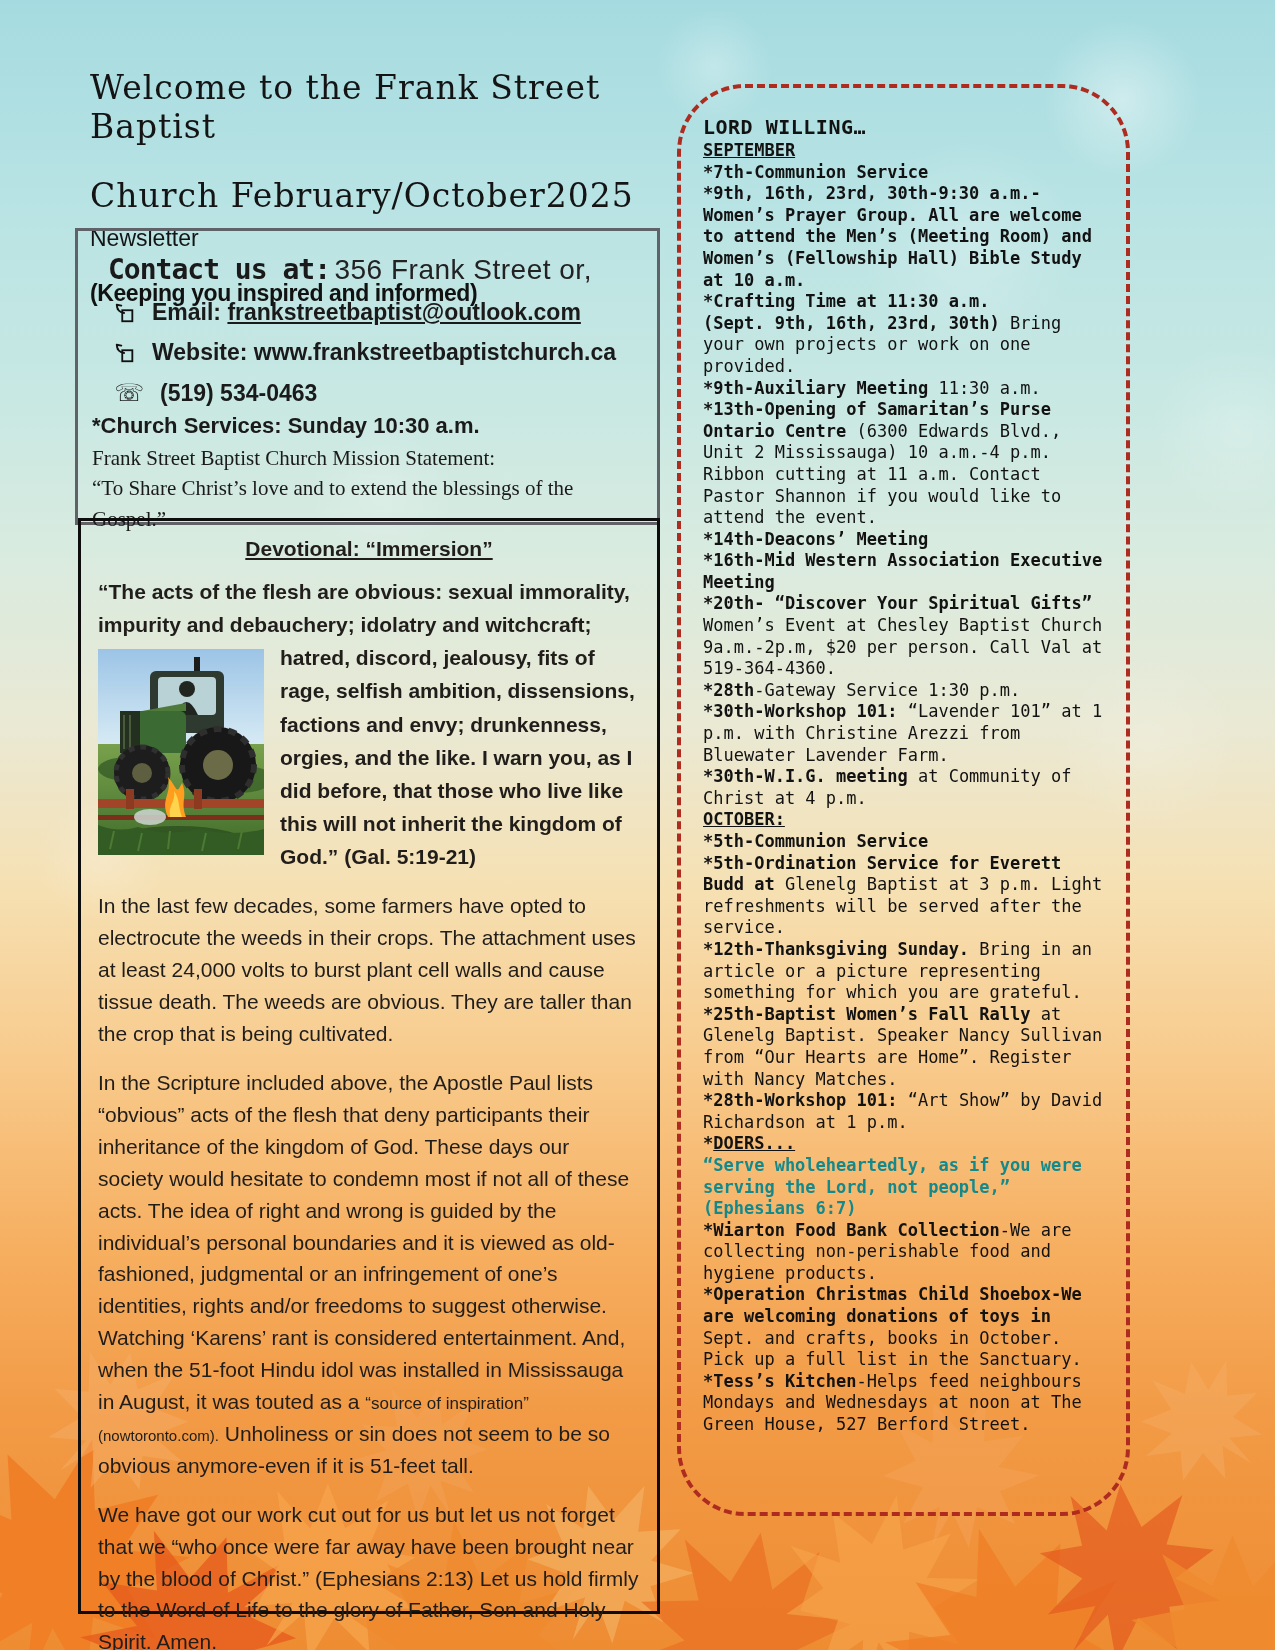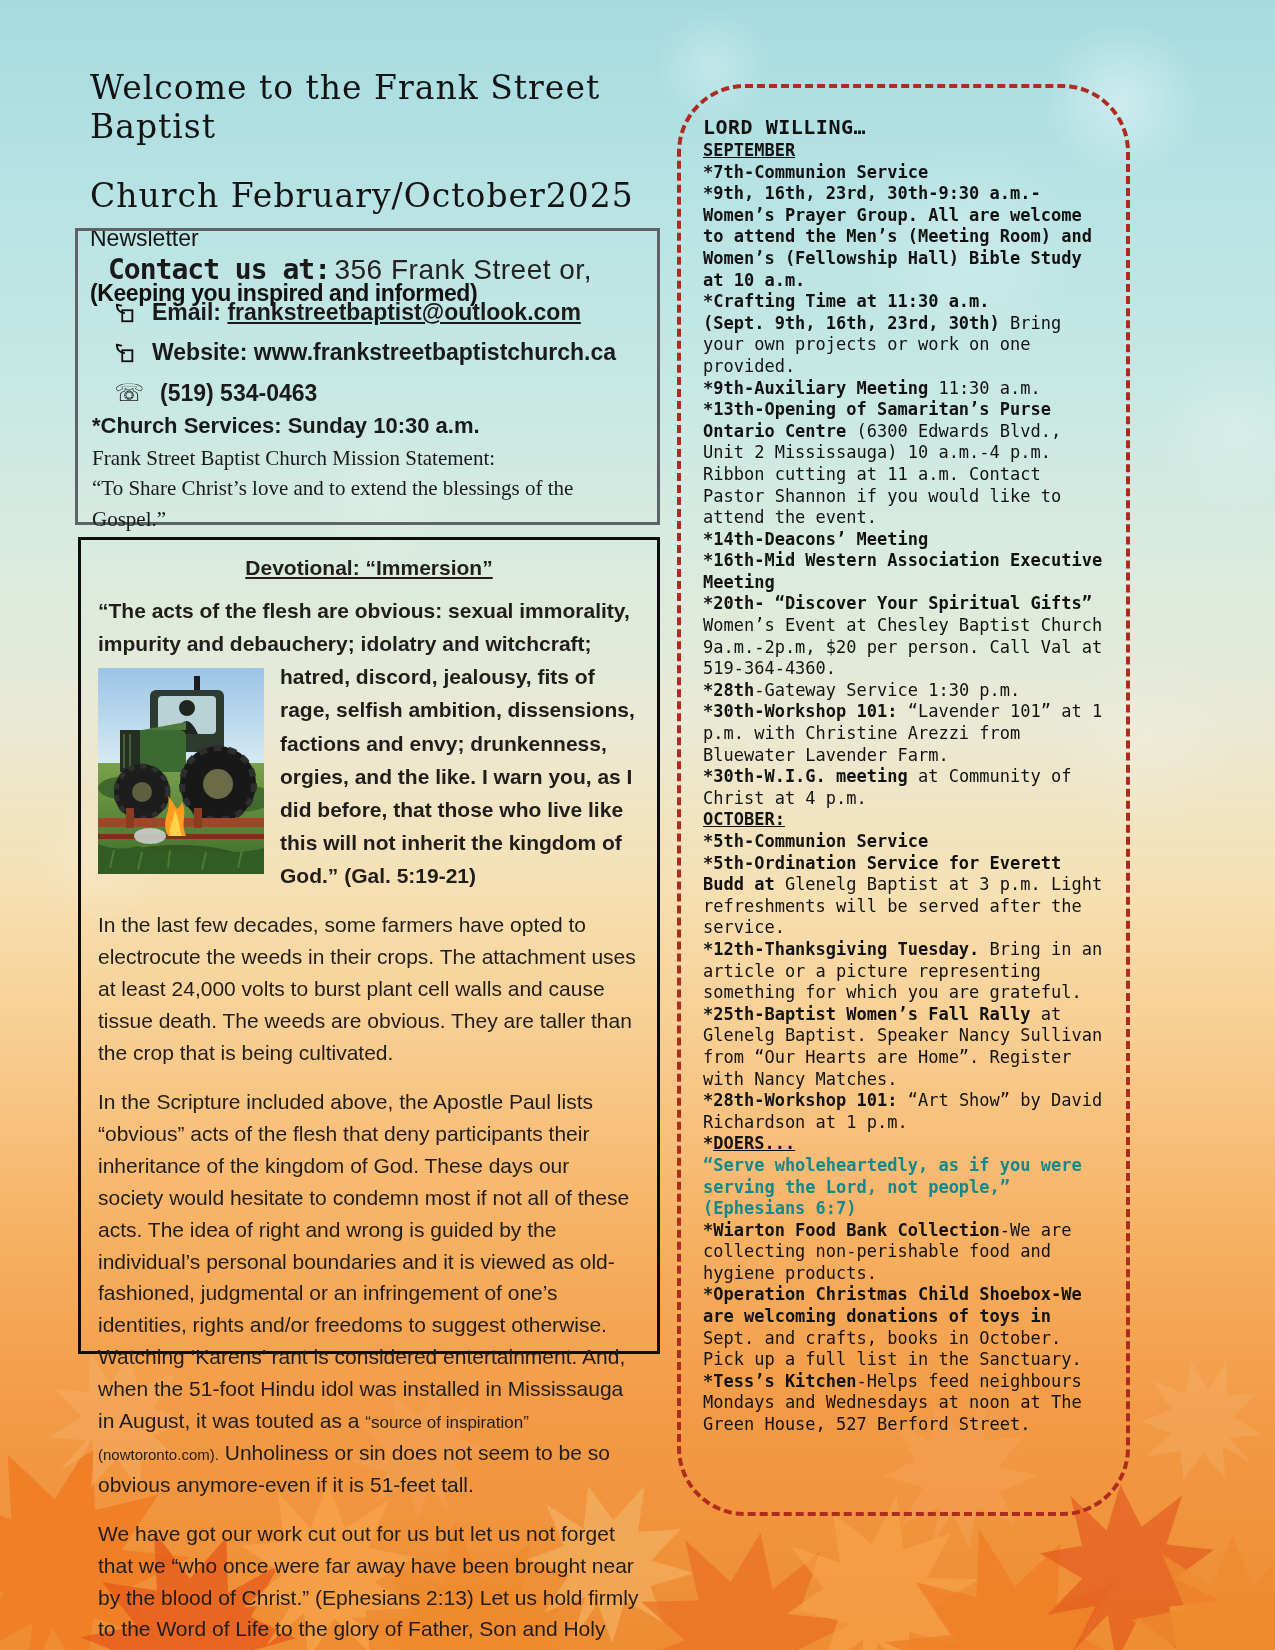--- a/index.html
+++ b/index.html
@@ -44,21 +44,21 @@
   .contact-addr{font-size:28px;font-weight:400;letter-spacing:0.5px;color:#222;}
   .c-row{display:flex;align-items:center;gap:16px;margin:13px 0 0 22px;font-size:23px;font-weight:bold;text-align:right;}
   .c-row .lnk{text-decoration:underline;}
   .hand-ic{width:22px;height:22px;flex:0 0 auto;}
   .phone-glyph{font-family:"DejaVu Sans",sans-serif;font-size:24px;font-weight:normal;}
   .services{margin:6px 0 0 0;font-size:22px;font-weight:bold;}
   .mission-label,.mission-text{font-family:"Liberation Serif",serif;font-weight:normal;font-size:21px;line-height:1.45;}
   .mission-label{margin-top:4px;}
   
   .devo-box{
-    position:absolute;left:78px;top:537px;width:582px;height:817px;z-index:2;
+    position:absolute;left:78px;top:518px;width:582px;height:1096px;z-index:2;
     border:3px solid #0d0d0d;box-sizing:border-box;padding:8px 17px 10px 17px;
     font-size:21px;line-height:1.52;color:#201d1a;
   }
   .devo-head{text-align:center;font-weight:bold;font-size:21px;margin:4px 0 10px 0;}
   .devo-head span{text-decoration:underline;}
   .devo-box p{margin:0 0 17px 0;}
   .scripture{font-weight:bold;line-height:1.58;}
   .tractor{float:left;width:166px;height:206px;margin:8px 16px 4px 0;}
   .small1{font-size:17px;}
   .small2{font-size:15px;}
@@ -225,21 +225,21 @@
   <p><span class="b">*14th-Deacons’ Meeting</span><span></span></p>
   <p><span class="b">*16th-Mid Western Association Executive Meeting</span><span></span></p>
   <p><span class="b">*20th- “Discover Your Spiritual Gifts”</span><span> Women’s Event at Chesley Baptist Church 9a.m.-2p.m, $20 per person. Call Val at 519-364-4360.</span></p>
   <p><span class="b">*28th</span><span>-Gateway Service 1:30 p.m.</span></p>
   <p><span class="b">*30th-Workshop 101:</span><span> “Lavender 101” at 1 p.m. with Christine Arezzi from Bluewater Lavender Farm.</span></p>
   <p><span class="b">*30th-W.I.G. meeting</span><span> at Community of Christ at 4 p.m.</span></p>
 
   <p class="sec-head">OCTOBER:</p>
   <p><span class="b">*5th-Communion Service</span><span></span></p>
   <p><span class="b">*5th-Ordination Service for Everett Budd at</span><span> Glenelg Baptist at 3 p.m. Light refreshments will be served after the service.</span></p>
-  <p><span class="b">*12th-Thanksgiving Tuesday.</span><span> Bring in an article or a picture representing something for which you are grateful.</span></p>
+  <p><span class="b">*12th-Thanksgiving Sunday.</span><span> Bring in an article or a picture representing something for which you are grateful.</span></p>
   <p><span class="b">*25th-Baptist Women’s Fall Rally</span><span> at Glenelg Baptist. Speaker Nancy Sullivan from “Our Hearts are Home”. Register with Nancy Matches.</span></p>
   <p><span class="b">*28th-Workshop 101:</span><span> “Art Show” by  David Richardson at 1 p.m.</span></p>
 
   <p><span class="b">*</span><span class="b u">DOERS...</span></p>
   <p class="teal">“Serve wholeheartedly, as if you were serving the Lord, not people,” (Ephesians 6:7)</p>
   <p><span class="b">*Wiarton Food Bank Collection</span><span>-We are collecting non-perishable food and hygiene products.</span></p>
   <p><span class="b">*Operation Christmas Child Shoebox-We are welcoming donations of toys in</span><span> Sept. and crafts, books in October. Pick up a full list in the Sanctuary.</span></p>
   <p><span class="b">*Tess’s Kitchen</span><span>-Helps feed neighbours Mondays and Wednesdays at noon at The Green House, 527 Berford Street.</span></p>
 </div>
 

